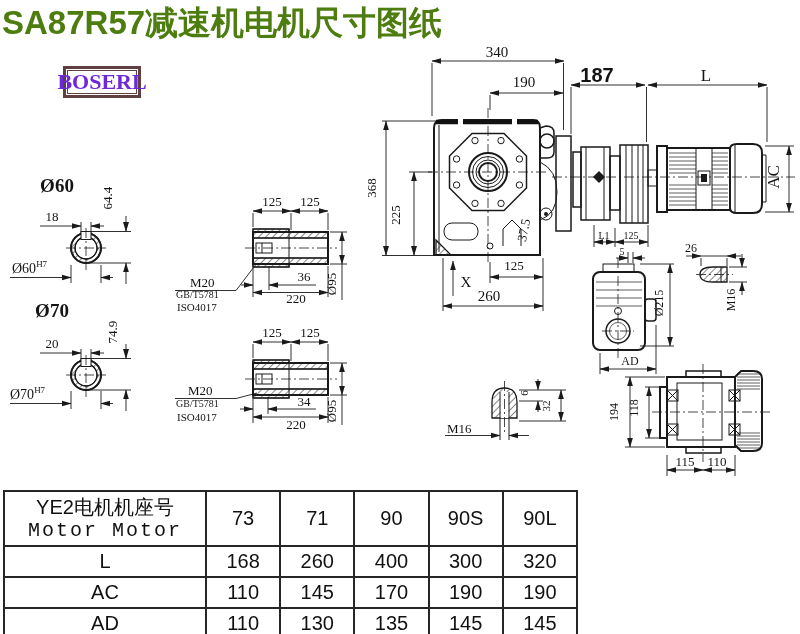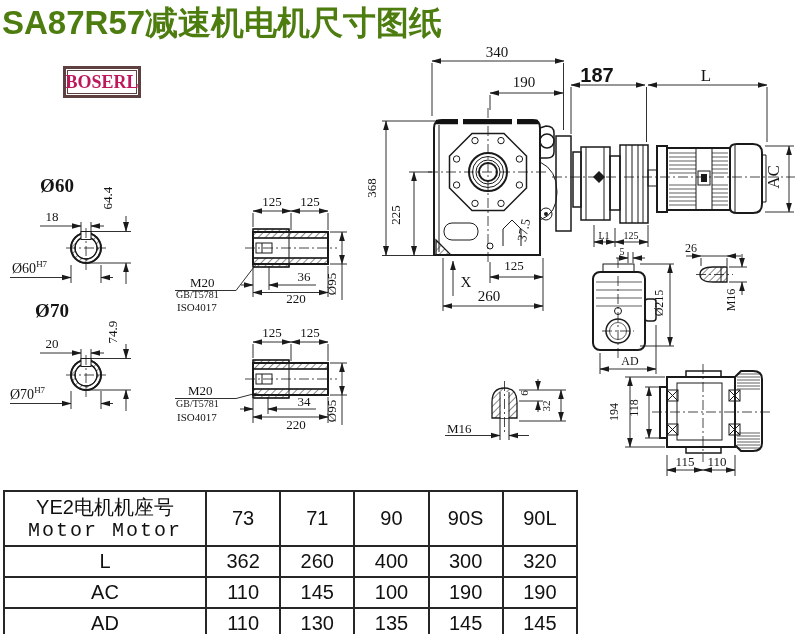--- a/index.html
+++ b/index.html
@@ -3,21 +3,21 @@
 <meta charset="utf-8">
 <style>
   html,body{margin:0;padding:0;background:#fff;}
   .stage{position:relative;width:800px;height:634px;background:#fff;overflow:hidden;
          font-family:"Liberation Serif",serif;}
   .title{position:absolute;left:2px;top:1px;font-family:"Liberation Sans",sans-serif;
          font-weight:bold;font-size:33px;color:#4d7c0f;letter-spacing:0px;white-space:nowrap;}
   .logo{position:absolute;left:63px;top:66px;width:72px;height:26px;border:3px solid #5e4040;
         box-shadow:inset 0 0 0 1px #fff, inset 0 0 0 2px #5e4040;
         display:flex;align-items:center;justify-content:center;}
-  .logo span{font-family:"Liberation Serif",serif;font-weight:bold;font-size:18px;color:#be185d;}
+  .logo span{font-family:"Liberation Serif",serif;font-weight:bold;font-size:22px;color:#6d28d9;}
   svg{position:absolute;left:0;top:0;}
   svg text{fill:#141414;font-family:"Liberation Serif",serif;}
   .o2{fill:none;stroke:#1a1a1a;stroke-width:2;}
   .o15{fill:none;stroke:#1a1a1a;stroke-width:1.5;}
   .o1{fill:none;stroke:#1a1a1a;stroke-width:1;}
   .o07{fill:none;stroke:#1a1a1a;stroke-width:0.7;}
   .dl{stroke:#1a1a1a;stroke-width:0.9;fill:none;}
   .cl{stroke:#1a1a1a;stroke-width:0.8;fill:none;stroke-dasharray:10 3 2 3;}
   .ht{fill:url(#hatch);stroke:#1a1a1a;stroke-width:1.3;}
   .d10{font-size:10px;} .d11{font-size:11px;} .d12{font-size:12px;} .d13{font-size:13px;}
@@ -444,31 +444,31 @@
         <span class="hen">Motor Motor</span>
       </td>
       <td>73</td>
       <td>71</td>
       <td>90</td>
       <td>90S</td>
       <td>90L</td>
     </tr>
     <tr>
       <td style="height:29px;">L</td>
-      <td>362</td>
+      <td>168</td>
       <td>260</td>
       <td>400</td>
       <td>300</td>
       <td>320</td>
     </tr>
     <tr>
       <td style="height:29px;">AC</td>
       <td>110</td>
       <td>145</td>
-      <td>100</td>
+      <td>170</td>
       <td>190</td>
       <td>190</td>
     </tr>
     <tr>
       <td style="height:29px;">AD</td>
       <td>110</td>
       <td>130</td>
       <td>135</td>
       <td>145</td>
       <td>145</td>

